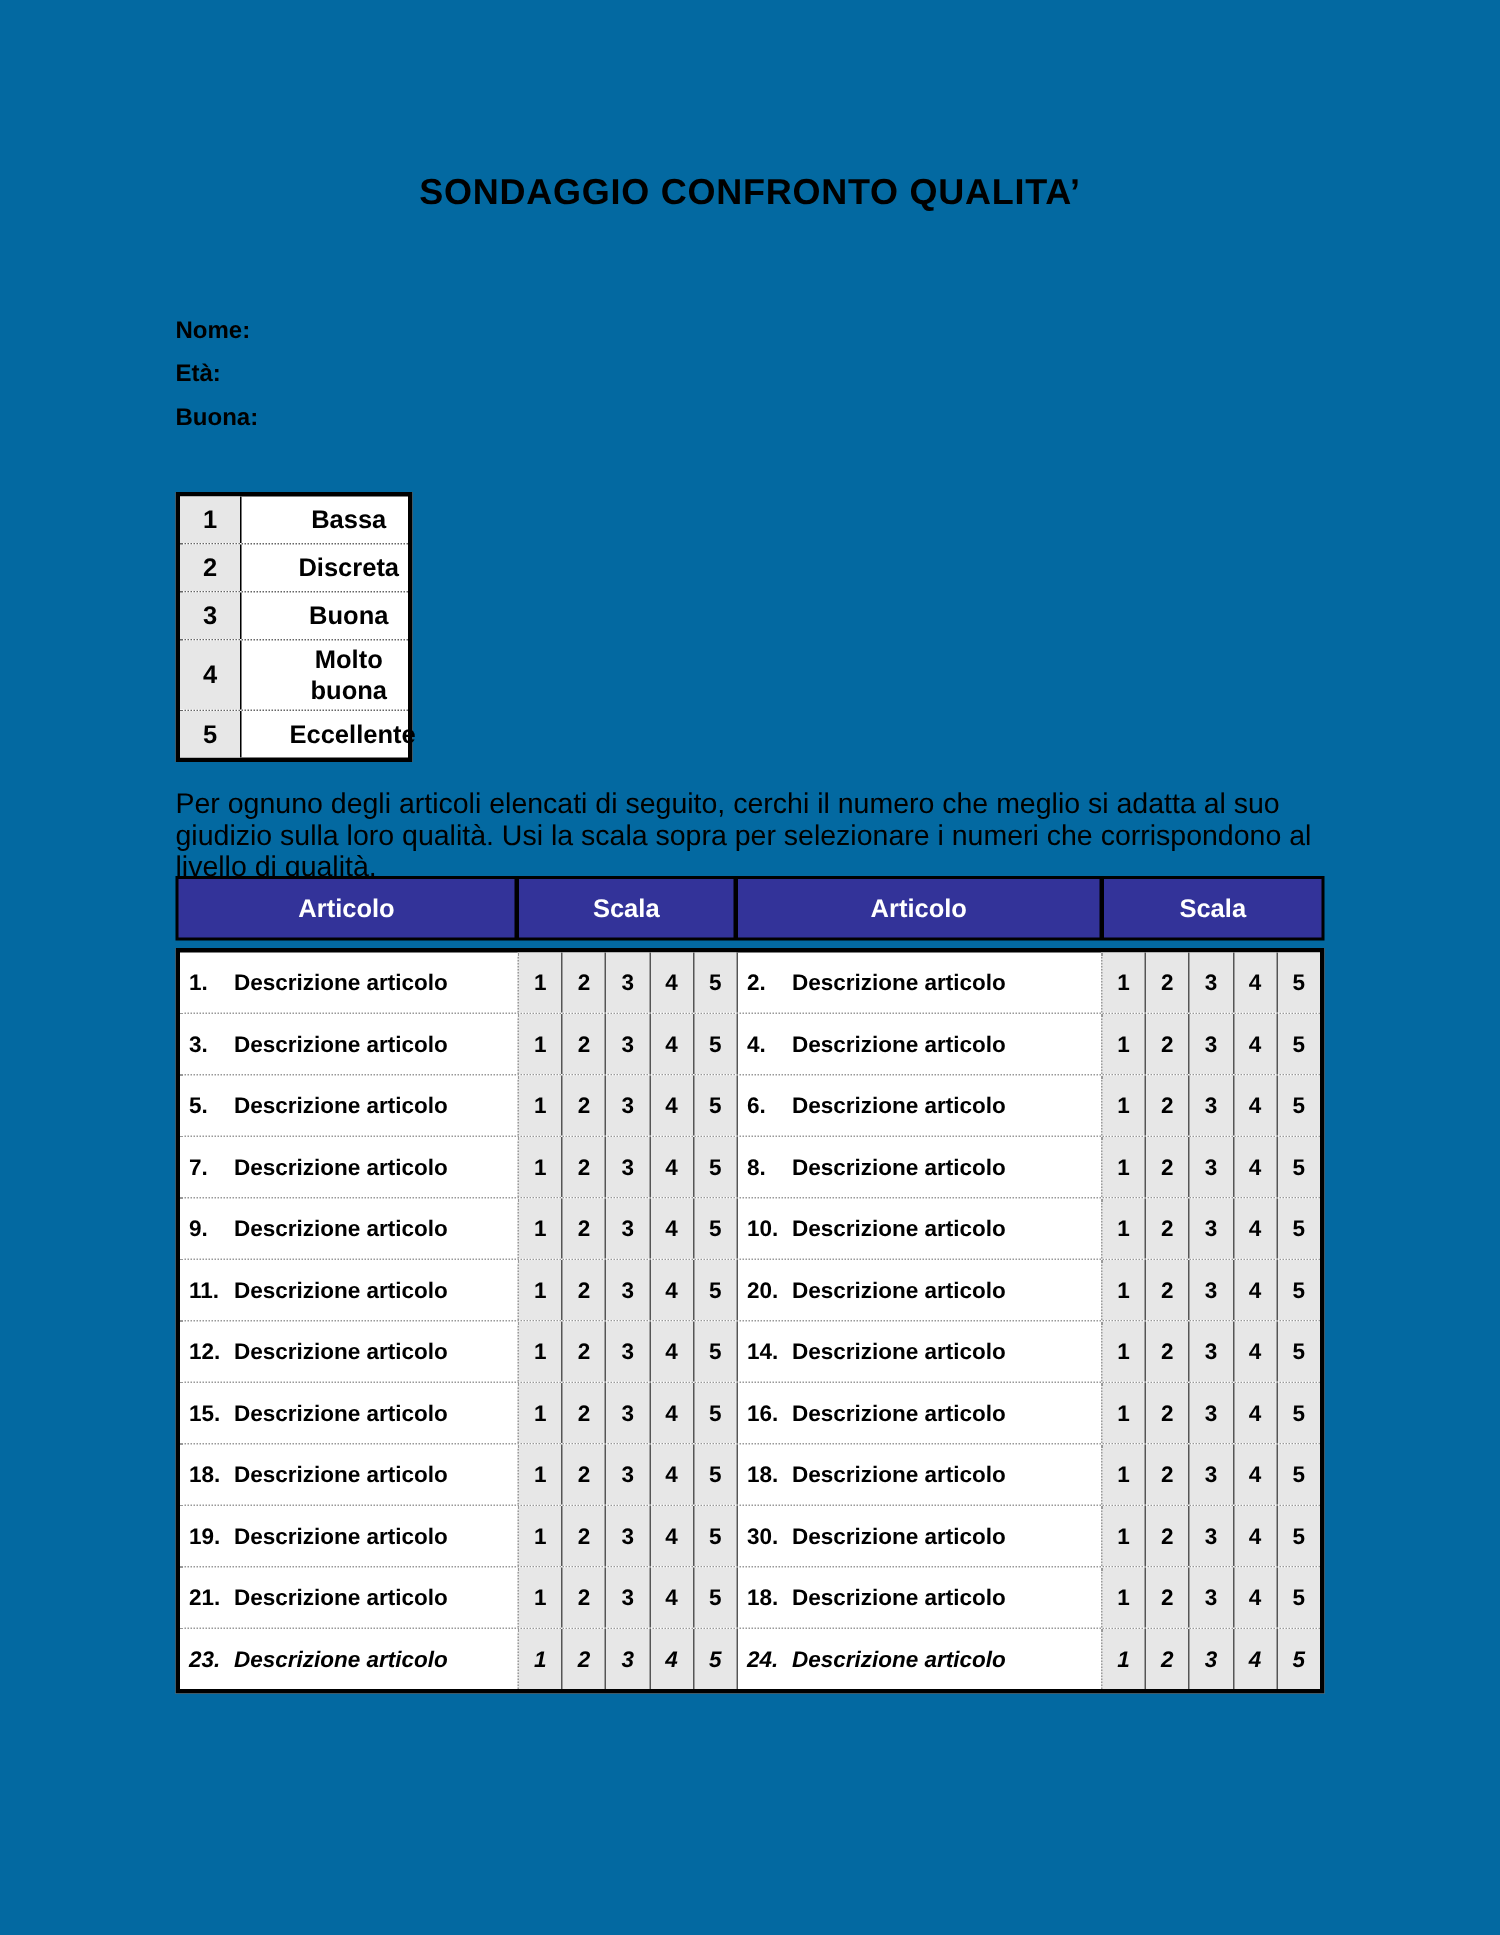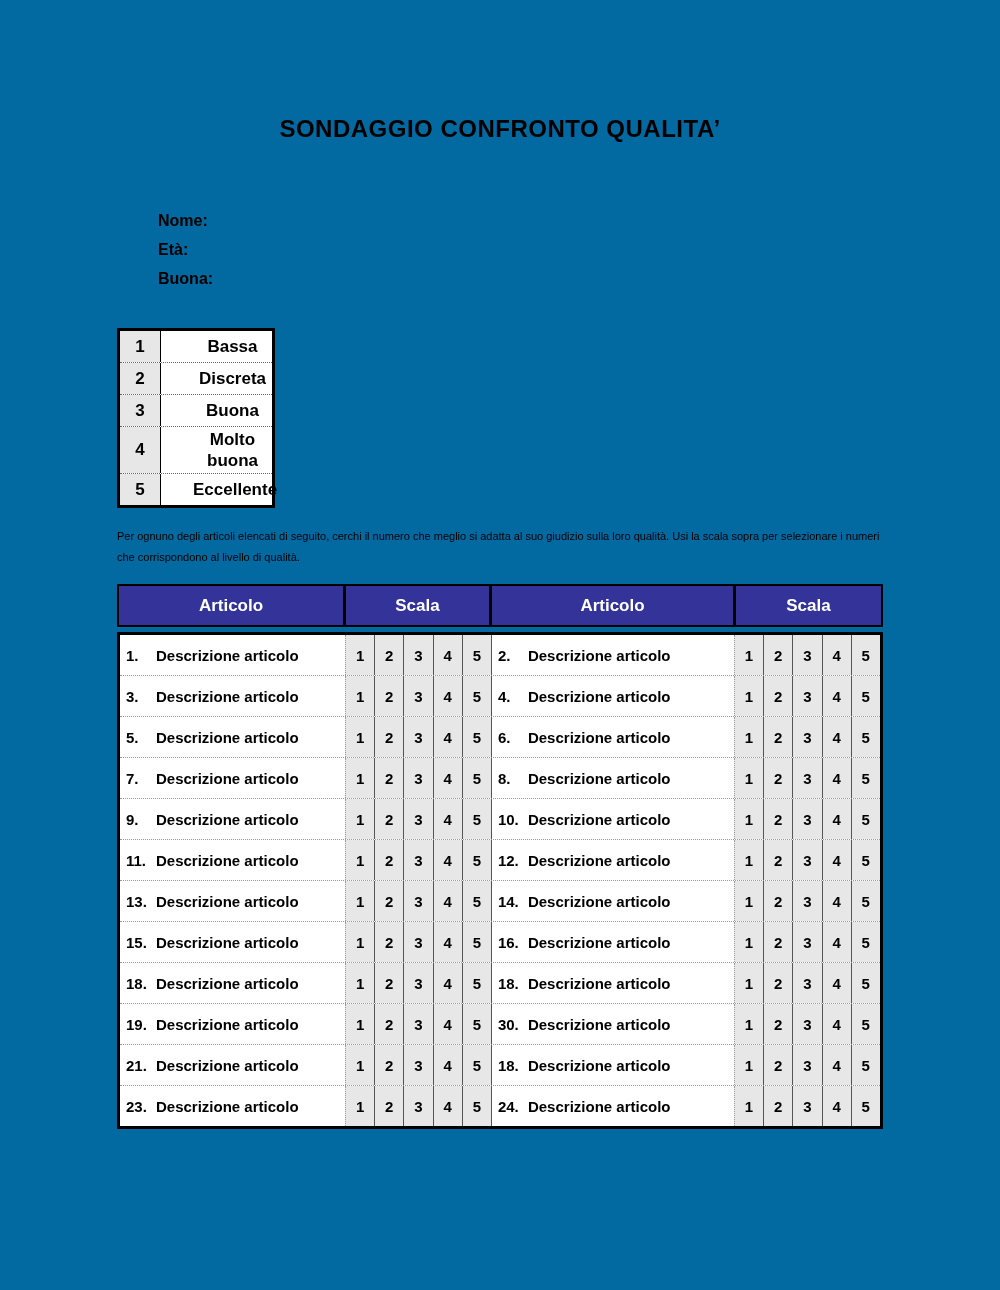--- a/index.html
+++ b/index.html
@@ -5,21 +5,21 @@
   html,body { margin:0; padding:0; background:#fff; }
   .page {
     position:relative; width:1000px; height:1290px; background:#0369a1;
     font-family:"Liberation Sans", sans-serif; color:#000;
     overflow:hidden;
   }
   .title {
     position:absolute; top:115px; left:0; width:1000px;
     text-align:center; font-size:24px; font-weight:bold; letter-spacing:0.5px;
   }
-  .fields { position:absolute; top:212px; left:117px;margin-left:41px; }
+  .fields { position:absolute; top:212px; left:117px; }
   .field-line { height:29px; font-size:16px; font-weight:bold; }
 
   
   .legend {
     position:absolute; top:328px; left:117px; width:158px;
     border:3px solid #000; box-sizing:border-box; background:#fff;
   }
   .legend-row { display:flex; border-bottom:1px dotted #666; }
   .legend-row:last-child { border-bottom:none; }
   .legend-value {
@@ -28,21 +28,21 @@
     font-size:17px; font-weight:bold; min-height:31px;
   }
   .legend-label {
     flex:1; display:flex; align-items:center; justify-content:center;
     font-size:17px; font-weight:bold; text-align:center;
     white-space:pre-line; line-height:21px; padding:2px 0;margin-left:32px;
   }
 
   .instructions {
     position:absolute; top:526px; left:117px; width:768px;
-    font-size:11px; line-height:21px;
+    font-size:19px; line-height:21px;
   }
 
   
   .survey { position:absolute; top:584px; left:117px; width:766px; }
   .survey-header {
     display:flex; background:#000; padding:2px; gap:3px;
     height:43px; box-sizing:border-box;
   }
   .hcell {
     background:#333399; color:#fff; font-weight:bold; font-size:17px;
@@ -52,21 +52,21 @@
   .hcell.c3 { width:241px; } .hcell.c4 { width:145px; }
 
   .survey-body {
     margin-top:5px; border:3px solid #000; box-sizing:border-box; background:#fff;
   }
   .row {
     display:grid;
     grid-template-columns:225px repeat(5,29.2px) 243px repeat(5,29.2px);
     height:40px; border-bottom:1px dotted #999;
   }
-  .row:last-child { border-bottom:none; }
+  .row:last-child { border-bottom:none;font-style:italic; }
   .desc {
     display:flex; align-items:center; padding-left:6px;
     font-size:15px; font-weight:bold; overflow:hidden; white-space:nowrap;
   }
   .desc .no { width:30px; flex:none; }
   .desc.d2 { border-left:1px solid #555; }
   .sc {
     display:flex; align-items:center; justify-content:center;
     background:#E7E7E7; font-size:15px; font-weight:bold;
     border-left:1px solid #555; cursor:default;
@@ -232,40 +232,40 @@
         <div class="desc">
             <span class="no">11.</span>
             <span>Descrizione articolo</span>
           </div>
         <div class="sc first">1</div>
         <div class="sc">2</div>
         <div class="sc">3</div>
         <div class="sc">4</div>
         <div class="sc">5</div>
         <div class="desc d2">
+            <span class="no">20.</span>
+            <span>Descrizione articolo</span>
+          </div>
+        <div class="sc first">1</div>
+        <div class="sc">2</div>
+        <div class="sc">3</div>
+        <div class="sc">4</div>
+        <div class="sc">5</div>
+      </div>
+
+      <div class="row">
+        <div class="desc">
             <span class="no">12.</span>
             <span>Descrizione articolo</span>
           </div>
         <div class="sc first">1</div>
         <div class="sc">2</div>
         <div class="sc">3</div>
         <div class="sc">4</div>
         <div class="sc">5</div>
-      </div>
-
-      <div class="row">
-        <div class="desc">
-            <span class="no">13.</span>
-            <span>Descrizione articolo</span>
-          </div>
-        <div class="sc first">1</div>
-        <div class="sc">2</div>
-        <div class="sc">3</div>
-        <div class="sc">4</div>
-        <div class="sc">5</div>
         <div class="desc d2">
             <span class="no">14.</span>
             <span>Descrizione articolo</span>
           </div>
         <div class="sc first">1</div>
         <div class="sc">2</div>
         <div class="sc">3</div>
         <div class="sc">4</div>
         <div class="sc">5</div>
       </div>

